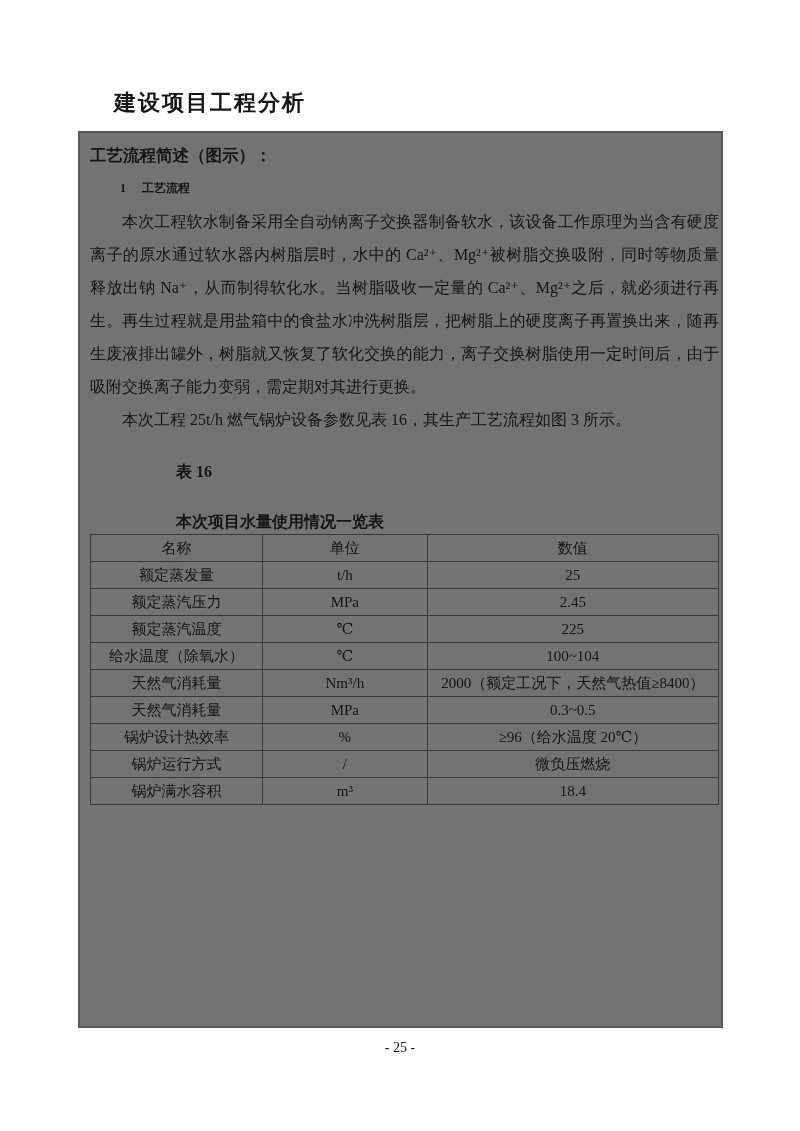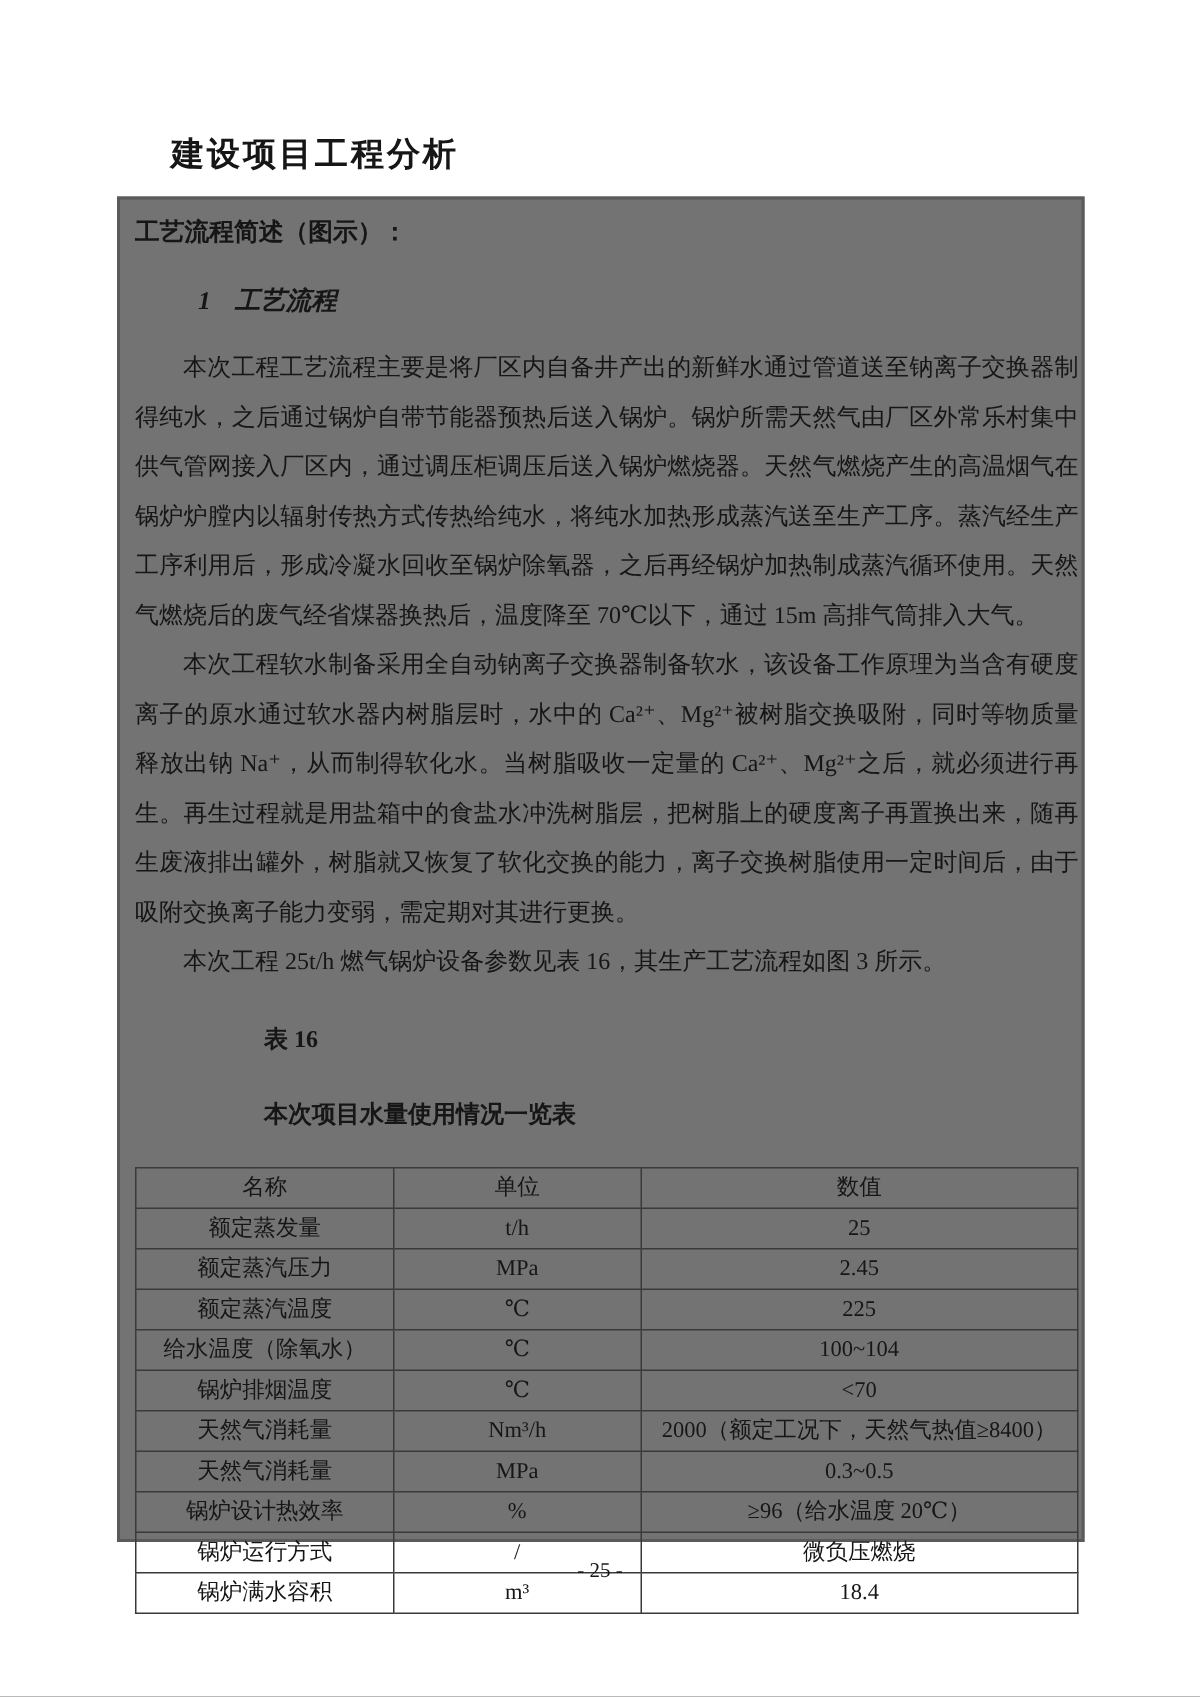--- a/index.html
+++ b/index.html
@@ -30,46 +30,44 @@
   }
   .section-heading {
     font-family: "Liberation Sans", "DejaVu Sans", sans-serif;
     font-weight: bold;
     font-size: 16.5px;
     line-height: 33px;
     margin: 0;
   }
   .sub-heading {
     font-weight: bold;
-    font-size: 17px;
+    font-size: 12px;
     line-height: 33px;
     padding-left: 30px;
-    margin: 12px;
-    font-style: italic;
+    margin: 0;
   }
   .sub-heading .num { margin-right: 16px; }
   .para {
     margin: 0;
     font-size: 16px;
     line-height: 33px;
     text-align: justify;
     text-indent: 2em;
   }
   .table-caption {
     margin: 24px 0 0 86px;
     display: flex;
     gap: 26px;
     font-weight: bold;
     font-size: 16px;
     line-height: 24px;
     flex-direction: column;
   }
   .data-table {
     width: 100%;
-    margin-top: 22px;
     border-collapse: collapse;
     table-layout: fixed;
   }
   .data-table th, .data-table td {
     border: 1px solid #3a3a3a;
     text-align: center;
     vertical-align: middle;
     font-size: 15px;
     font-weight: normal;
     line-height: 20px;
@@ -95,21 +93,20 @@
   <h1 class="doc-title">建设项目工程分析</h1>
 
   <div class="content-box">
 
     <div class="section-heading">工艺流程简述（图示）：</div>
 
     <div class="sub-heading">
       <span class="num">1</span><span>工艺流程</span>
     </div>
 
-    <p class="para">本次工程工艺流程主要是将厂区内自备井产出的新鲜水通过管道送至钠离子交换器制得纯水，之后通过锅炉自带节能器预热后送入锅炉。锅炉所需天然气由厂区外常乐村集中供气管网接入厂区内，通过调压柜调压后送入锅炉燃烧器。天然气燃烧产生的高温烟气在锅炉炉膛内以辐射传热方式传热给纯水，将纯水加热形成蒸汽送至生产工序。蒸汽经生产工序利用后，形成冷凝水回收至锅炉除氧器，之后再经锅炉加热制成蒸汽循环使用。天然气燃烧后的废气经省煤器换热后，温度降至 70℃以下，通过 15m 高排气筒排入大气。</p>
     <p class="para">本次工程软水制备采用全自动钠离子交换器制备软水，该设备工作原理为当含有硬度离子的原水通过软水器内树脂层时，水中的 Ca²⁺、Mg²⁺被树脂交换吸附，同时等物质量释放出钠 Na⁺，从而制得软化水。当树脂吸收一定量的 Ca²⁺、Mg²⁺之后，就必须进行再生。再生过程就是用盐箱中的食盐水冲洗树脂层，把树脂上的硬度离子再置换出来，随再生废液排出罐外，树脂就又恢复了软化交换的能力，离子交换树脂使用一定时间后，由于吸附交换离子能力变弱，需定期对其进行更换。</p>
     <p class="para">本次工程 25t/h 燃气锅炉设备参数见表 16，其生产工艺流程如图 3 所示。</p>
 
     <div class="table-caption">
       <span>表 16</span>
       <span>本次项目水量使用情况一览表</span>
     </div>
 
     <table class="data-table">
       <colgroup>
@@ -139,25 +136,20 @@
           <td>额定蒸汽温度</td>
           <td>℃</td>
           <td>225</td>
         </tr>
         <tr>
           <td>给水温度（除氧水）</td>
           <td>℃</td>
           <td>100~104</td>
         </tr>
         <tr>
-          <td>锅炉排烟温度</td>
-          <td>℃</td>
-          <td>&lt;70</td>
-        </tr>
-        <tr>
           <td>天然气消耗量</td>
           <td>Nm³/h</td>
           <td>2000（额定工况下，天然气热值≥8400）</td>
         </tr>
         <tr>
           <td>天然气消耗量</td>
           <td>MPa</td>
           <td>0.3~0.5</td>
         </tr>
         <tr>

